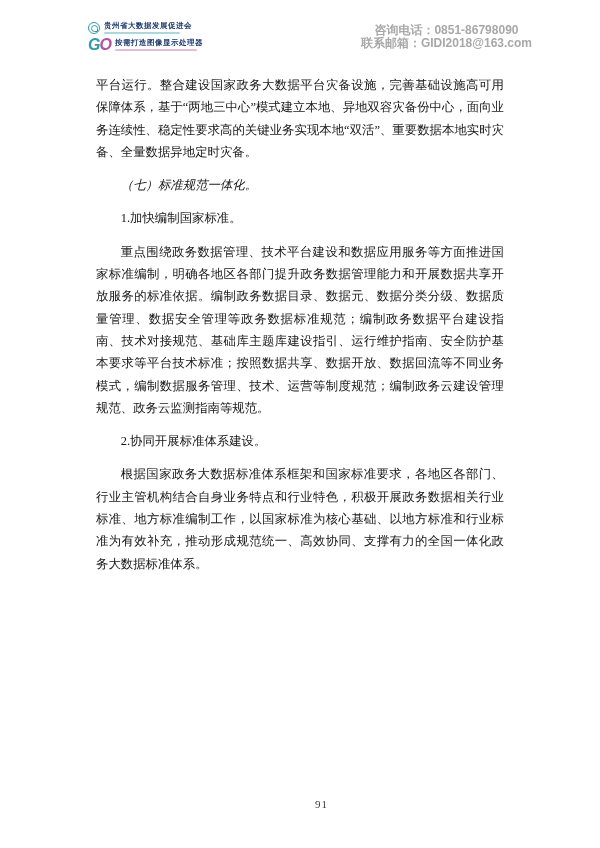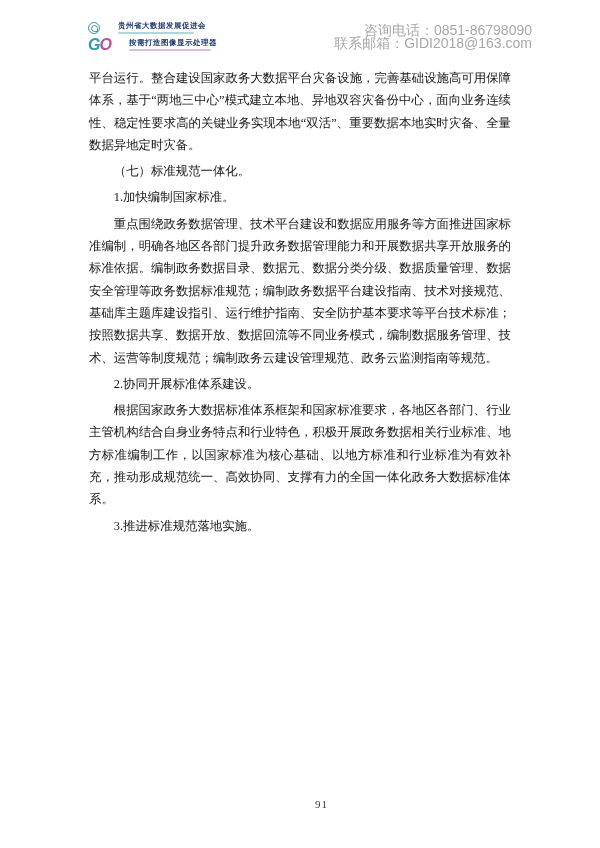--- a/index.html
+++ b/index.html
@@ -15,21 +15,21 @@
     width:600px;height:848px;background:#ffffff;position:relative;
     margin:0 auto;overflow:hidden;
     font-family:"Liberation Serif","DejaVu Serif",serif;
   }
   
   .header{
     position:absolute;top:22px;left:88px;right:68px;
     display:flex;justify-content:space-between;align-items:flex-start;
   }
   .logos{display:flex;flex-direction:column;gap:5px;}
-  .logo-row{display:flex;align-items:flex-end;gap:18px;}
+  .logo-row{display:flex;align-items:flex-end;gap:4px;}
   .emblem{
     width:12px;height:12px;border:1.4px solid var(--teal);border-radius:50%;
     position:relative;flex:0 0 auto;
   }
   .emblem::after{
     content:"";position:absolute;left:2px;top:2px;width:5px;height:5px;
     border:1px solid var(--teal);border-radius:50% 50% 0 50%;
   }
   .go-mark{
     font-family:"Liberation Sans","DejaVu Sans",sans-serif;
@@ -41,32 +41,32 @@
   .org-stack{display:flex;flex-direction:column;gap:1px;}
   .org-name{
     font-size:7.5px;line-height:8px;font-weight:bold;color:var(--navy);
     letter-spacing:.5px;white-space:nowrap;
   }
   .caption-line{height:2.5px;border-radius:1px;margin-top:.5px;}
   .caption-line.t{background:var(--teal);opacity:.4;width:76px;}
   .caption-line.m{background:var(--magenta);opacity:.4;width:82px;}
   .contact{
     font-family:"Liberation Sans","DejaVu Sans",sans-serif;
-    font-size:14px;line-height:13px;color:var(--contact-gray);
-    text-align:right;white-space:nowrap;padding-top:2px;
+    font-size:12px;line-height:13px;color:var(--contact-gray);
+    text-align:center;white-space:nowrap;padding-top:2px;font-weight:bold;
   }
   
   .content{
     position:absolute;left:85px;top:63px;width:430px;
     font-size:12.4px;line-height:22.3px;color:var(--body-text);
     text-align:justify;text-justify:inter-ideograph;
   }
-  .content p{margin:4px;text-indent:2em;}
+  .content p{margin:11px;text-indent:2em;}
   .content p.cont{text-indent:0;}
-  .content p.kaiti{}
+  .content p.kaiti{font-style:italic;}
   
   .pagenum{
     position:absolute;left:0;right:0;bottom:38px;text-align:center;
     font-size:11px;color:#3c3c3c;letter-spacing:1px;margin-left:43px;
   }
 </style>
 </head>
 <body>
 
 <div class="page">
@@ -94,18 +94,17 @@
     </div>
   </div>
 
   <div class="content">
     <p class="cont">平台运行。整合建设国家政务大数据平台灾备设施，完善基础设施高可用保障体系，基于“两地三中心”模式建立本地、异地双容灾备份中心，面向业务连续性、稳定性要求高的关键业务实现本地“双活”、重要数据本地实时灾备、全量数据异地定时灾备。</p>
     <p class="kaiti">（七）标准规范一体化。</p>
     <p>1.加快编制国家标准。</p>
     <p>重点围绕政务数据管理、技术平台建设和数据应用服务等方面推进国家标准编制，明确各地区各部门提升政务数据管理能力和开展数据共享开放服务的标准依据。编制政务数据目录、数据元、数据分类分级、数据质量管理、数据安全管理等政务数据标准规范；编制政务数据平台建设指南、技术对接规范、基础库主题库建设指引、运行维护指南、安全防护基本要求等平台技术标准；按照数据共享、数据开放、数据回流等不同业务模式，编制数据服务管理、技术、运营等制度规范；编制政务云建设管理规范、政务云监测指南等规范。</p>
     <p>2.协同开展标准体系建设。</p>
     <p>根据国家政务大数据标准体系框架和国家标准要求，各地区各部门、行业主管机构结合自身业务特点和行业特色，积极开展政务数据相关行业标准、地方标准编制工作，以国家标准为核心基础、以地方标准和行业标准为有效补充，推动形成规范统一、高效协同、支撑有力的全国一体化政务大数据标准体系。</p>
-    <p>3.推进标准规范落地实施。</p>
   </div>
 
   <div class="pagenum">91</div>
 
 </div>
 
 </body></html>

